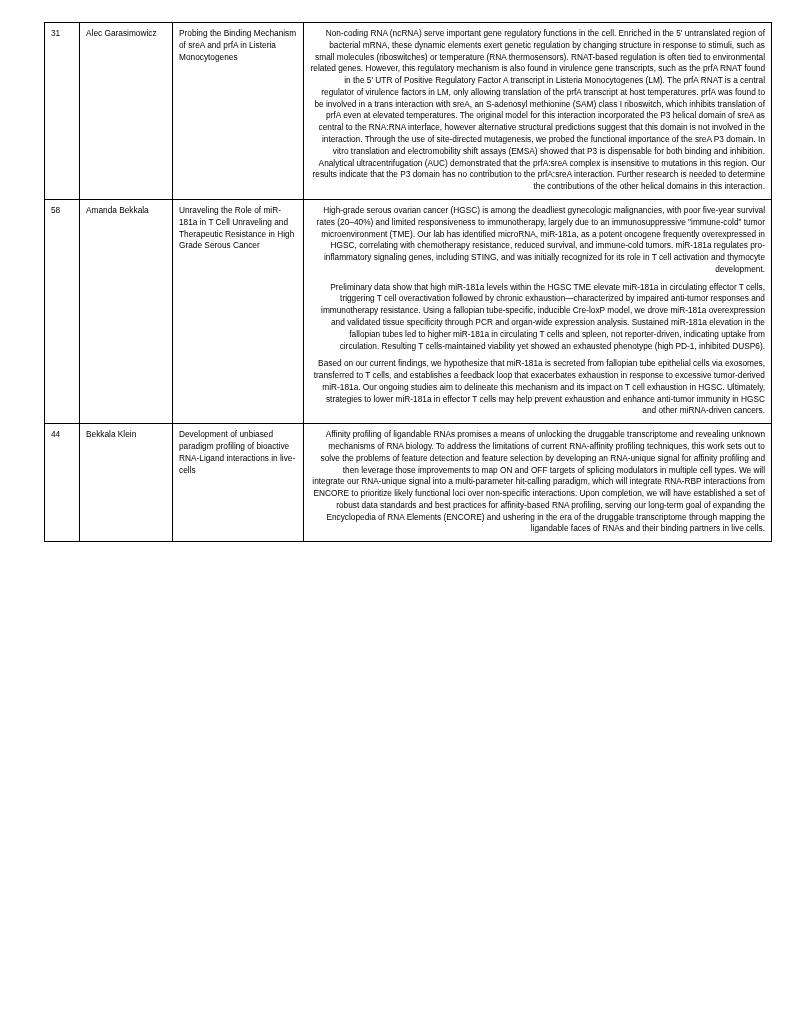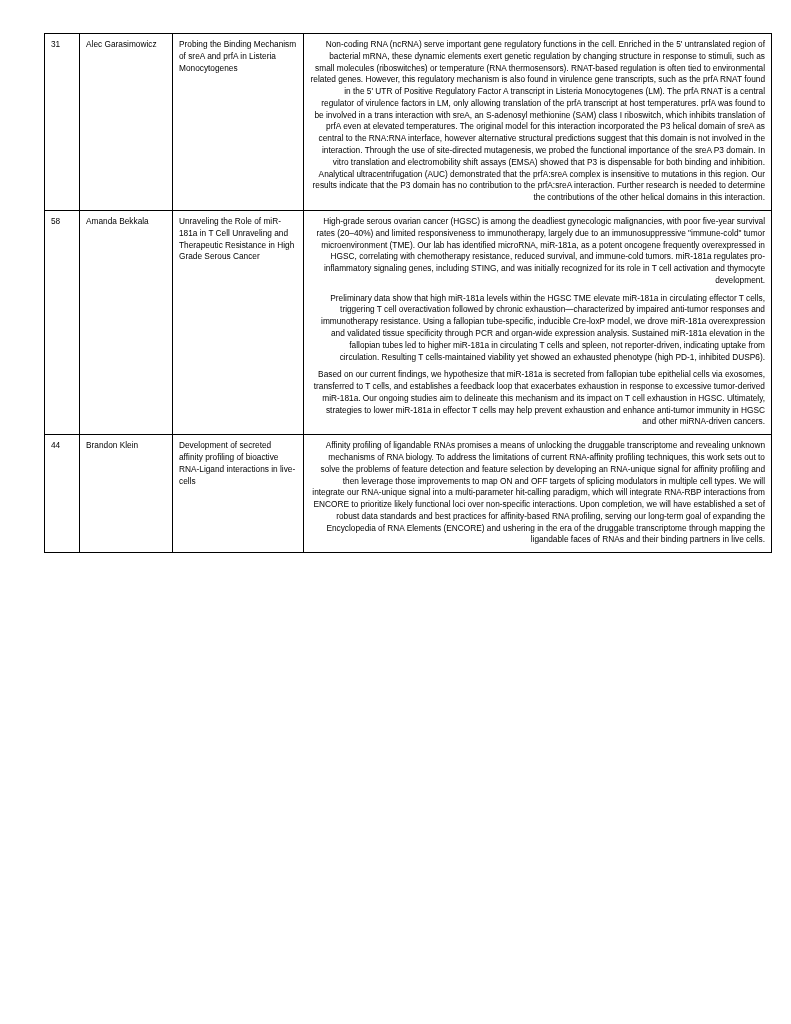--- a/index.html
+++ b/index.html
@@ -10,21 +10,21 @@
   body {
     width: 791px;
     height: 1024px;
     font-family: "Liberation Sans", sans-serif;
     color: #000000;
   }
   .page {
     width: 791px;
     height: 1024px;
     box-sizing: border-box;
-    padding: 33px 40px 20px 44px;
+    padding: 22px 40px 20px 44px;
     background: #ffffff;
   }
   table.abstracts {
     width: 705px;
     border-collapse: collapse;
     table-layout: fixed;
   }
   table.abstracts td {
     border: 1px solid #000000;
     vertical-align: top;
@@ -80,22 +80,22 @@
         <td class="col-title">Unraveling the Role of miR-181a in T Cell Unraveling and Therapeutic Resistance in High Grade Serous Cancer</td>
         <td class="col-abstract">
           <p class="para">High-grade serous ovarian cancer (HGSC) is among the deadliest gynecologic malignancies, with poor five-year survival rates (20–40%) and limited responsiveness to immunotherapy, largely due to an immunosuppressive "immune-cold" tumor microenvironment (TME). Our lab has identified microRNA, miR-181a, as a potent oncogene frequently overexpressed in HGSC, correlating with chemotherapy resistance, reduced survival, and immune-cold tumors. miR-181a regulates pro-inflammatory signaling genes, including STING, and was initially recognized for its role in T cell activation and thymocyte development.</p>
           <p class="para">Preliminary data show that high miR-181a levels within the HGSC TME elevate miR-181a in circulating effector T cells, triggering T cell overactivation followed by chronic exhaustion—characterized by impaired anti-tumor responses and immunotherapy resistance. Using a fallopian tube-specific, inducible Cre-loxP model, we drove miR-181a overexpression and validated tissue specificity through PCR and organ-wide expression analysis. Sustained miR-181a elevation in the fallopian tubes led to higher miR-181a in circulating T cells and spleen, not reporter-driven, indicating uptake from circulation. Resulting T cells-maintained viability yet showed an exhausted phenotype (high PD-1, inhibited DUSP6).</p>
           <p class="para">Based on our current findings, we hypothesize that miR-181a is secreted from fallopian tube epithelial cells via exosomes, transferred to T cells, and establishes a feedback loop that exacerbates exhaustion in response to excessive tumor-derived miR-181a. Our ongoing studies aim to delineate this mechanism and its impact on T cell exhaustion in HGSC. Ultimately, strategies to lower miR-181a in effector T cells may help prevent exhaustion and enhance anti-tumor immunity in HGSC and other miRNA-driven cancers.</p>
         </td>
       </tr>
 
       <tr>
         <td class="col-num">44</td>
-        <td class="col-name nowrap-cell">Brandon Klein</td>
-        <td class="col-title">Development of secreted affinity profiling of bioactive RNA-Ligand interactions in live-cells</td>
+        <td class="col-name nowrap-cell">Bekkala Klein</td>
+        <td class="col-title">Development of unbiased paradigm profiling of bioactive RNA-Ligand interactions in live-cells</td>
         <td class="col-abstract">
           <p class="para">Affinity profiling of ligandable RNAs promises a means of unlocking the druggable transcriptome and revealing unknown mechanisms of RNA biology. To address the limitations of current RNA-affinity profiling techniques, this work sets out to solve the problems of feature detection and feature selection by developing an RNA-unique signal for affinity profiling and then leverage those improvements to map ON and OFF targets of splicing modulators in multiple cell types. We will integrate our RNA-unique signal into a multi-parameter hit-calling paradigm, which will integrate RNA-RBP interactions from ENCORE to prioritize likely functional loci over non-specific interactions. Upon completion, we will have established a set of robust data standards and best practices for affinity-based RNA profiling, serving our long-term goal of expanding the Encyclopedia of RNA Elements (ENCORE) and ushering in the era of the druggable transcriptome through mapping the ligandable faces of RNAs and their binding partners in live cells.</p>
         </td>
       </tr>
 
     </tbody>
   </table>
 </div>
 
 </body></html>

